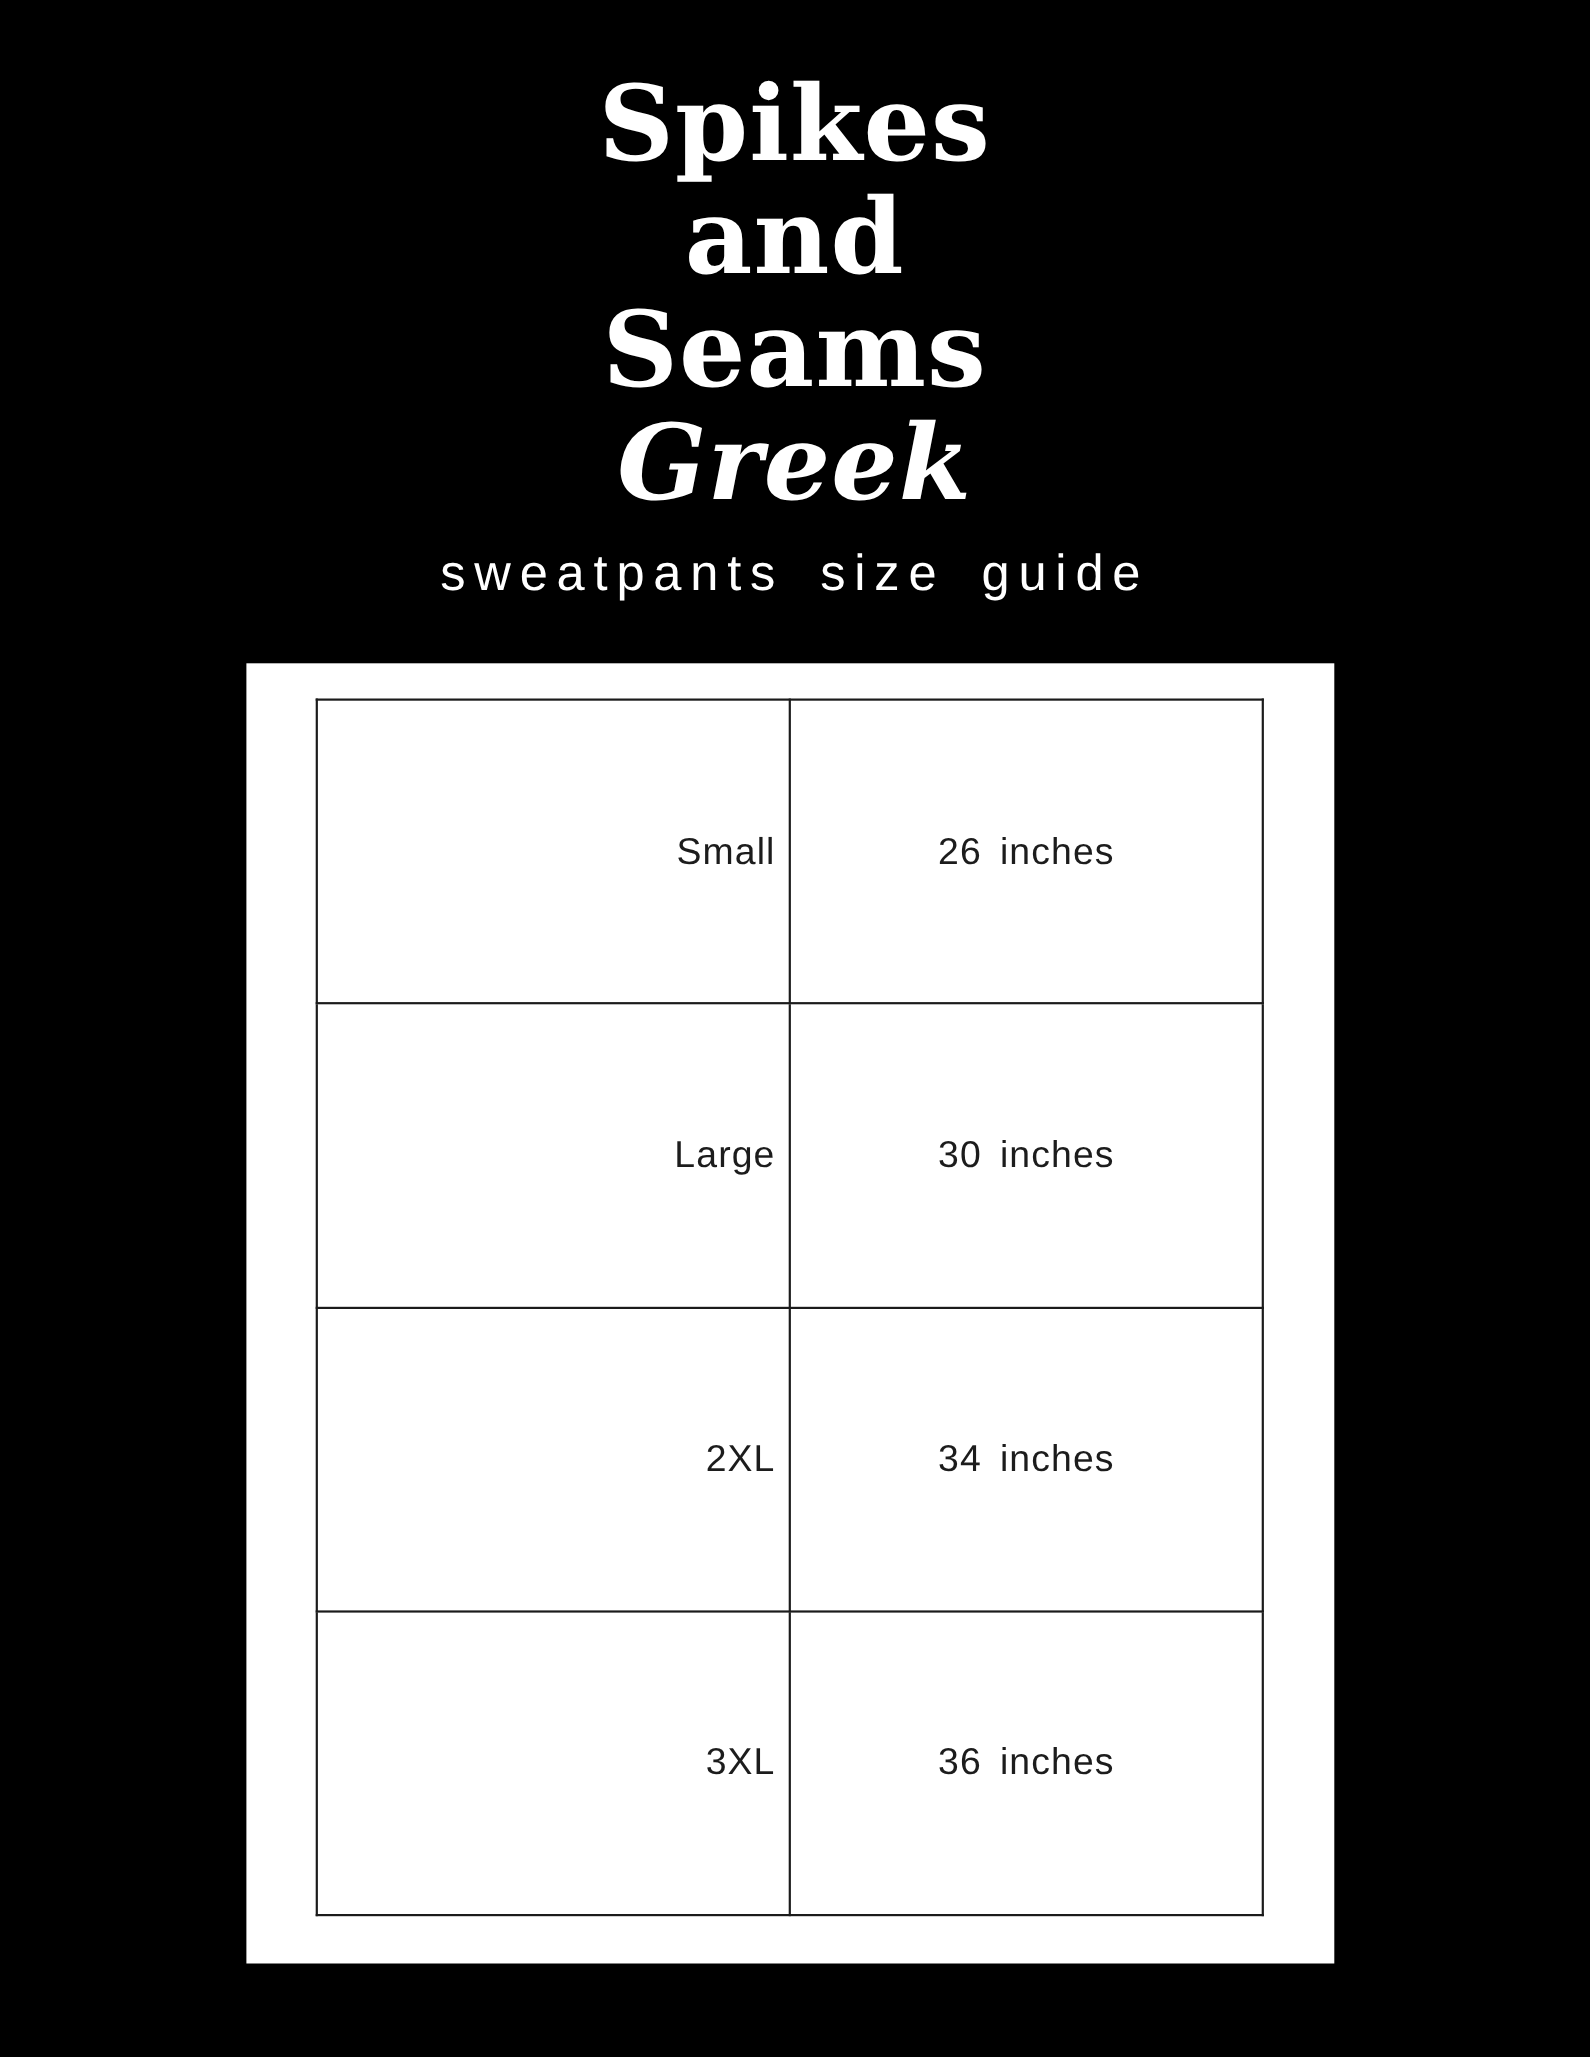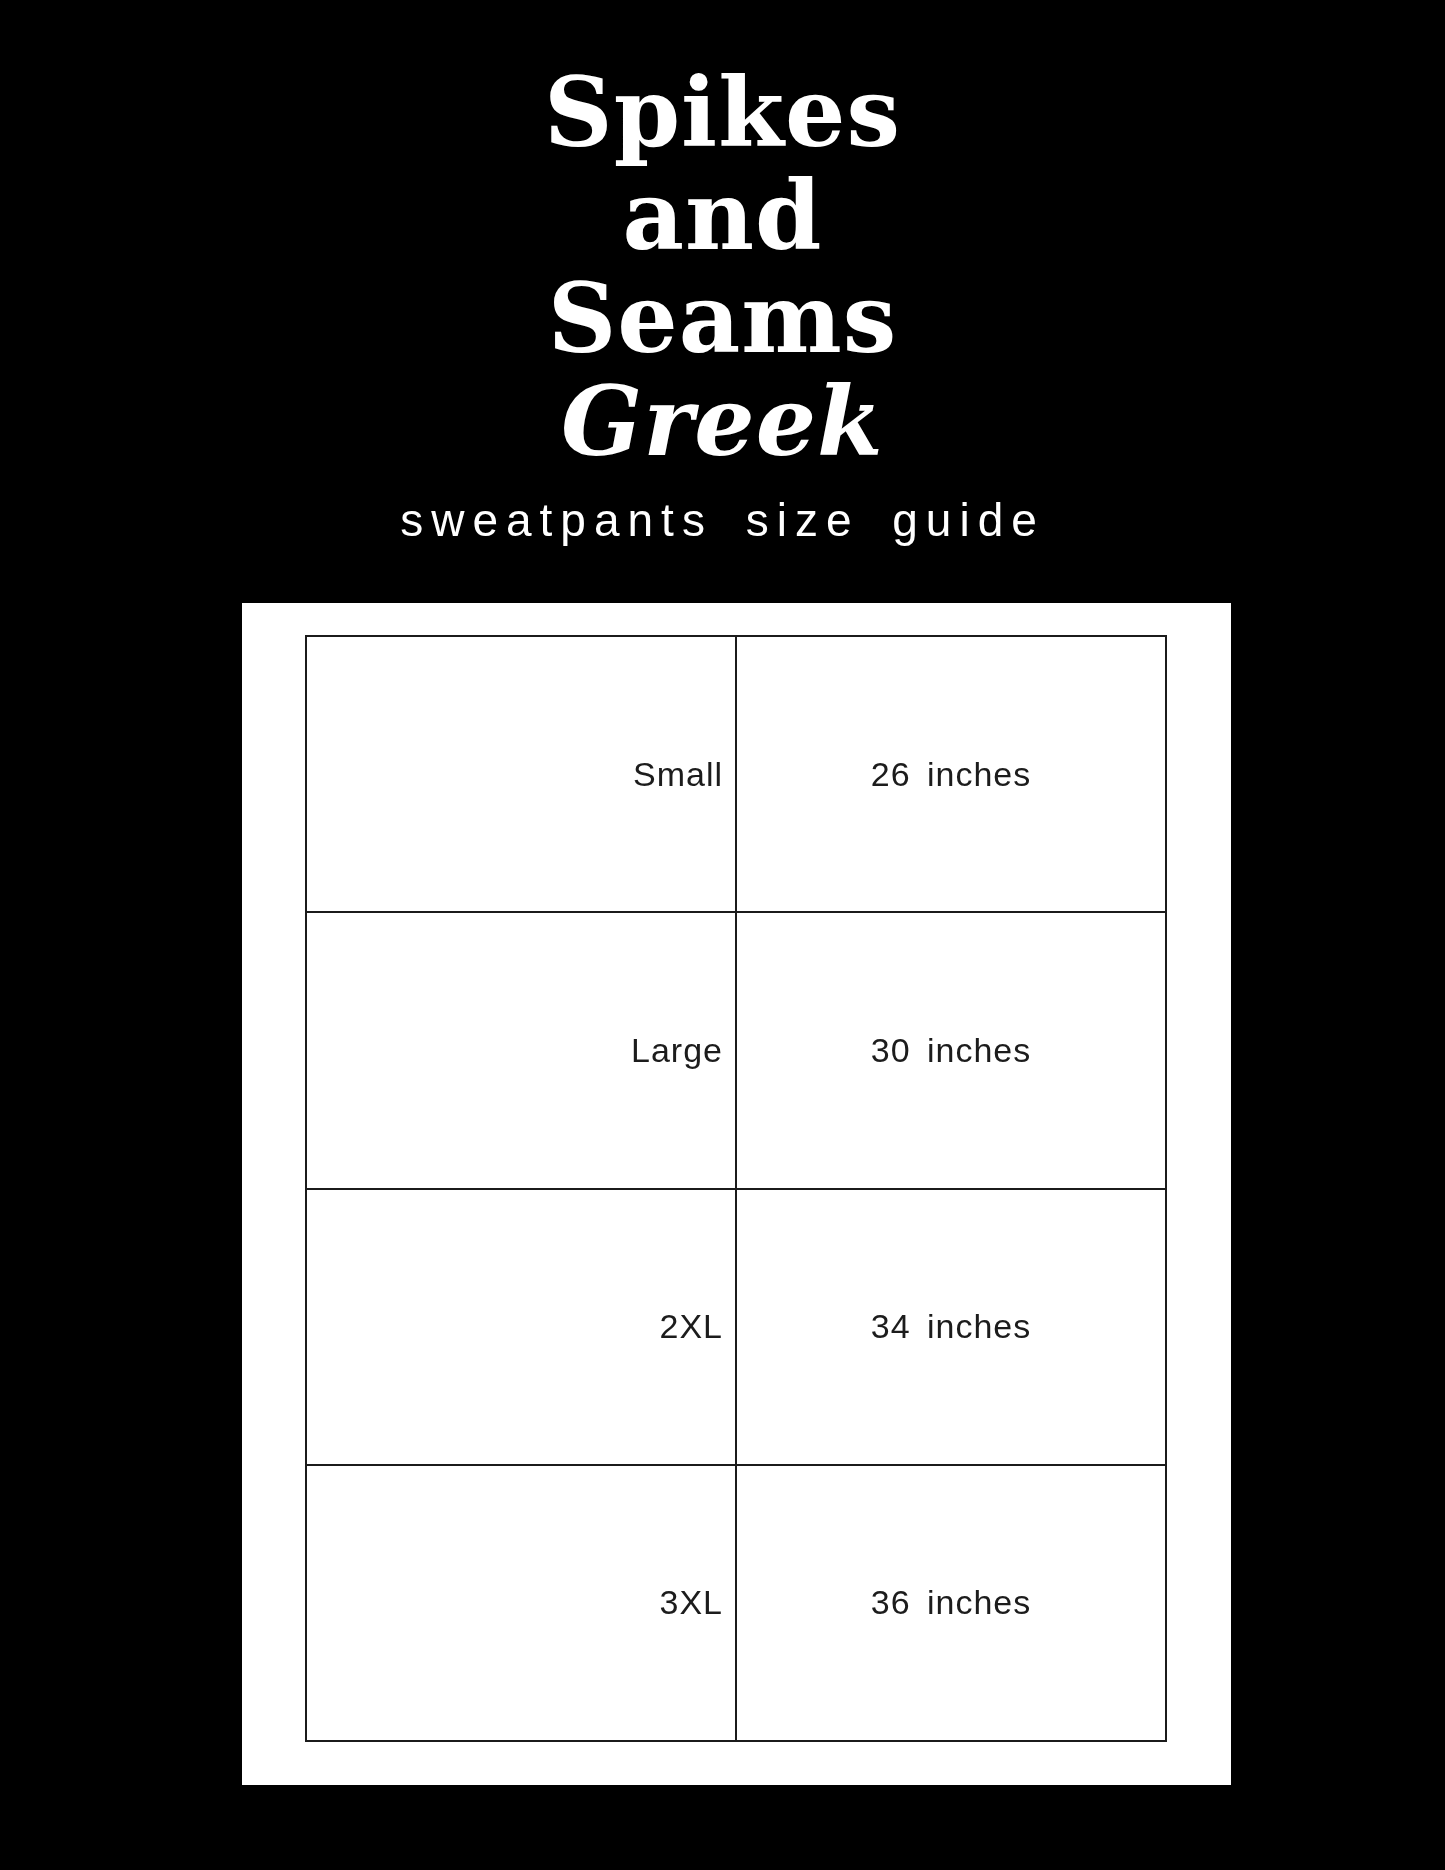--- a/index.html
+++ b/index.html
@@ -41,21 +41,21 @@
     color:var(--ink-light);
     font-size:46px;
     line-height:56px;
     font-weight:300;
     letter-spacing:8px;
     word-spacing:12px;
     white-space:nowrap;
   }
   .card{
     position:absolute;
-    left:242px;
+    left:224px;
     top:603px;
     width:989px;
     height:1182px;
     background:var(--card);
   }
   table.size-table{
     position:absolute;
     left:63px;
     top:32px;
     width:862px;

